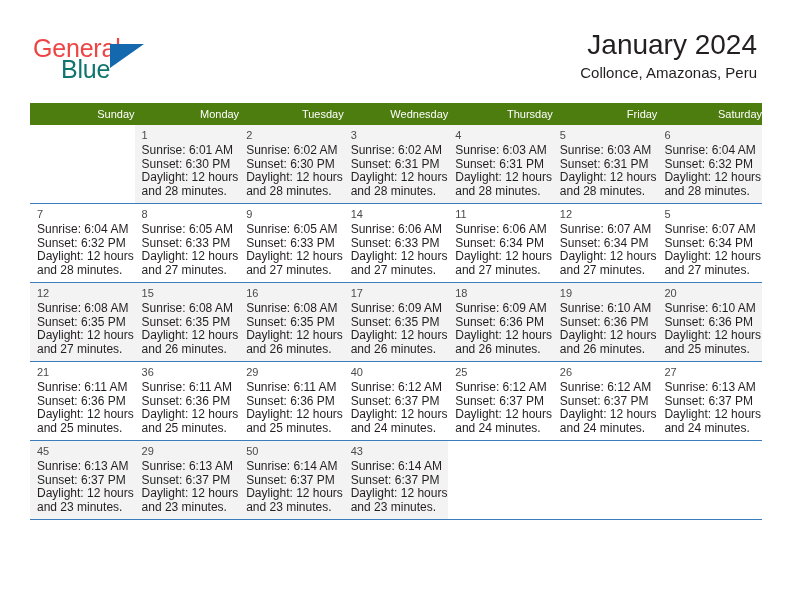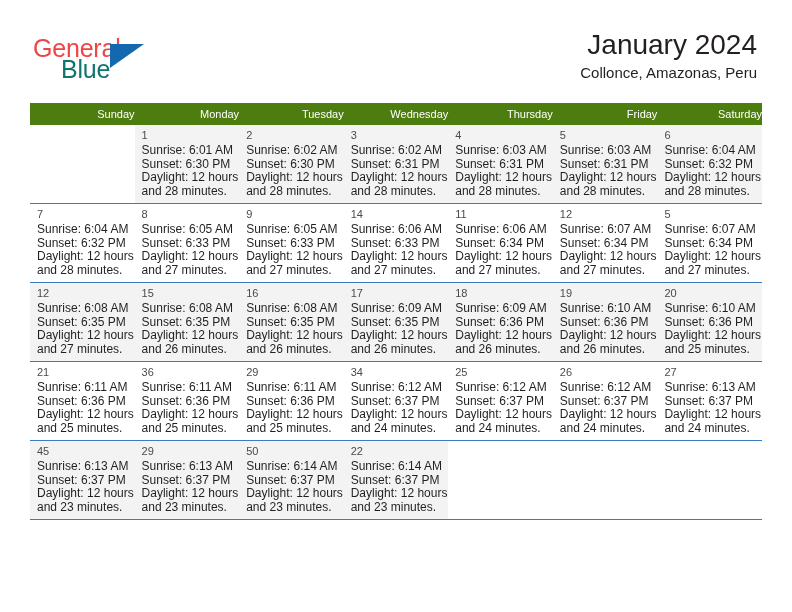--- a/index.html
+++ b/index.html
@@ -466,21 +466,21 @@
               <div class="info">
                 <div>Sunrise: 6:11 AM</div>
                 <div>Sunset: 6:36 PM</div>
                 <div>Daylight: 12 hours</div>
                 <div>and 25 minutes.</div>
               </div>
             </div>
           </td>
           <td>
             <div class="cell-inner">
-              <div class="daynum">34</div>
+              <div class="daynum">40</div>
               <div class="info">
                 <div>Sunrise: 6:12 AM</div>
                 <div>Sunset: 6:37 PM</div>
                 <div>Daylight: 12 hours</div>
                 <div>and 24 minutes.</div>
               </div>
             </div>
           </td>
           <td>
             <div class="cell-inner">
@@ -550,21 +550,21 @@
               <div class="info">
                 <div>Sunrise: 6:14 AM</div>
                 <div>Sunset: 6:37 PM</div>
                 <div>Daylight: 12 hours</div>
                 <div>and 23 minutes.</div>
               </div>
             </div>
           </td>
           <td>
             <div class="cell-inner">
-              <div class="daynum">22</div>
+              <div class="daynum">43</div>
               <div class="info">
                 <div>Sunrise: 6:14 AM</div>
                 <div>Sunset: 6:37 PM</div>
                 <div>Daylight: 12 hours</div>
                 <div>and 23 minutes.</div>
               </div>
             </div>
           </td>
           <td class="empty">
             <div class="cell-inner">

